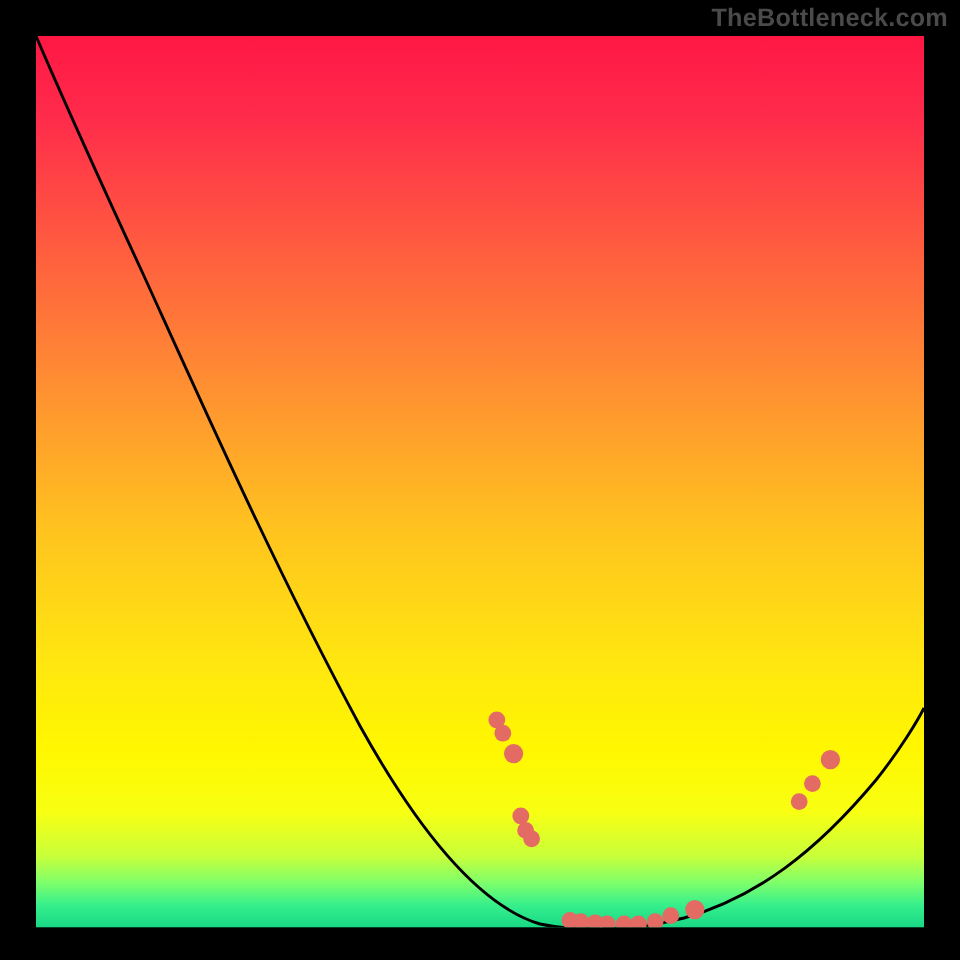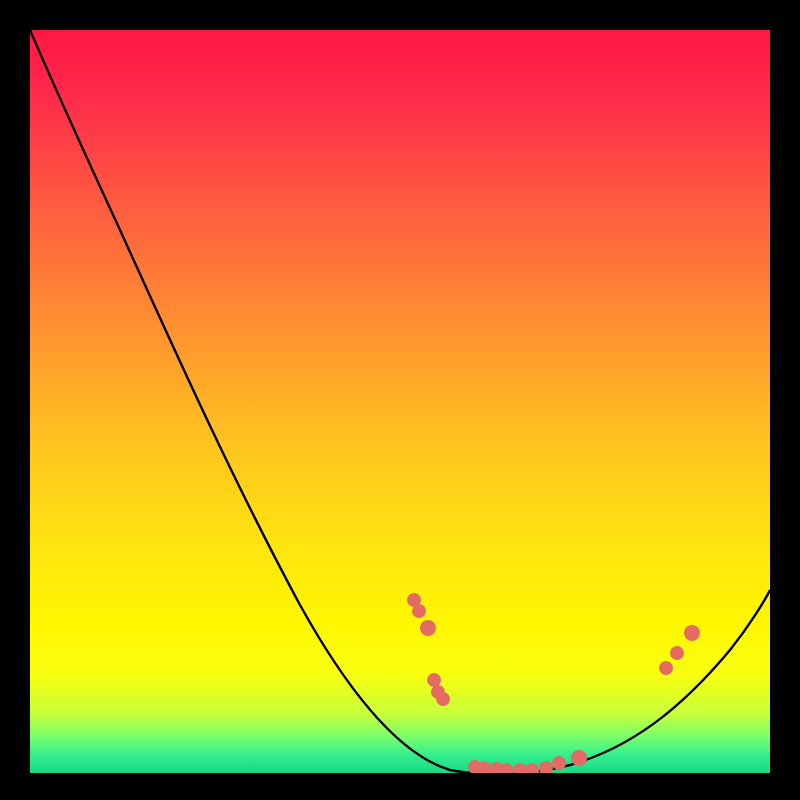--- a/index.html
+++ b/index.html
@@ -65,20 +65,21 @@
   }
   .dot {
     fill: #e46a64;
     stroke: none;
   }
 </style>
 </head>
 <body>
 
 <div class="frame">
+  <div class="watermark">TheBottleneck.com</div>
 
   <div class="plot-box">
     <div class="gradient"></div>
 
     <svg class="curve" viewBox="0 0 740 743" preserveAspectRatio="none">
       <path id="main-curve" d="M 0 0 C 30 70, 60 135, 90 200 C 140 310, 200 445, 270 575 C 320 665, 370 725, 420 740 C 460 748, 500 745, 540 735 C 600 718, 650 680, 700 620 C 720 595, 735 570, 740 560" fill="none" stroke="#000000" stroke-width="2.4"></path>
       <g id="dots">
           <circle cx="384" cy="570" r="7" class="dot"></circle>
           <circle cx="389" cy="581" r="7" class="dot"></circle>
           <circle cx="398" cy="598" r="8" class="dot"></circle>

